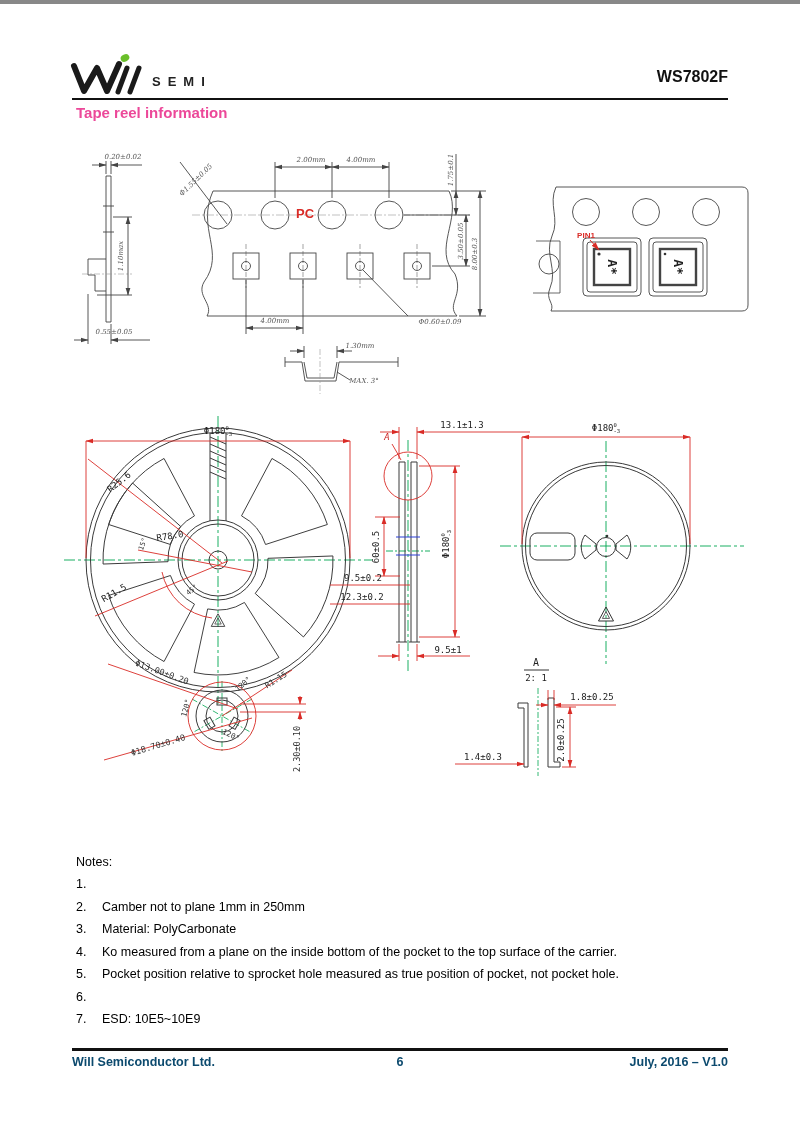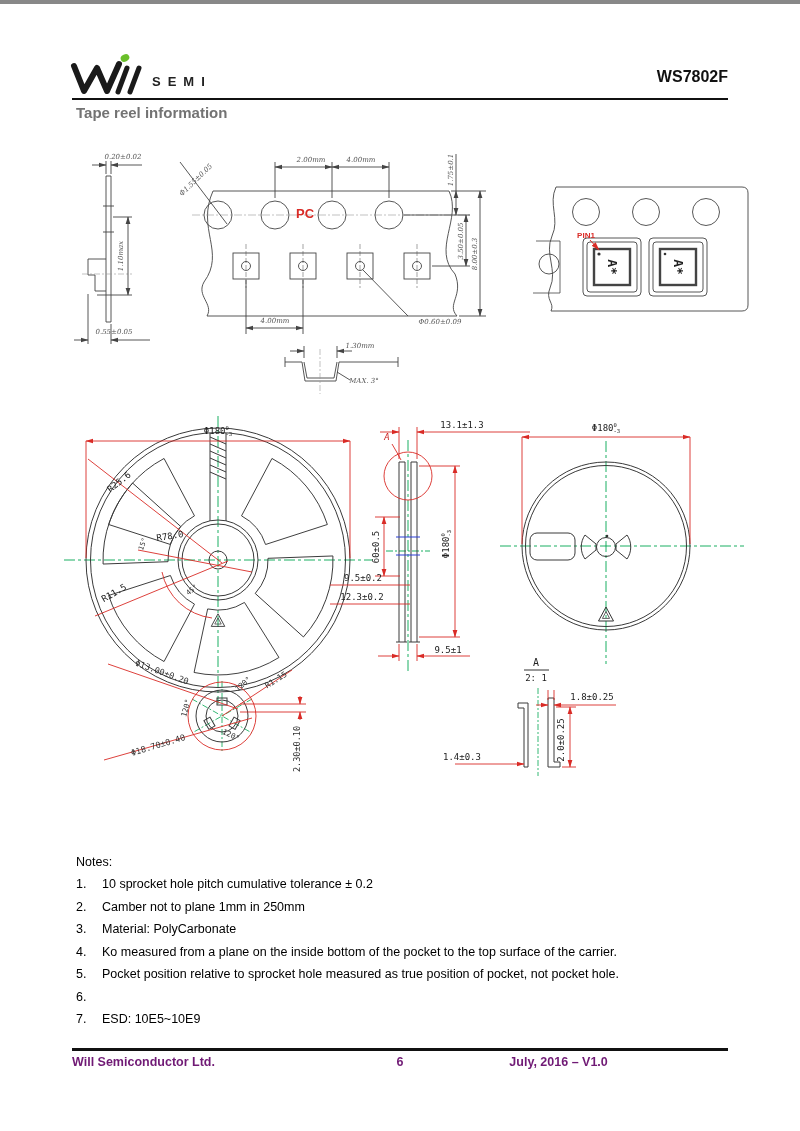--- a/index.html
+++ b/index.html
@@ -3,42 +3,42 @@
 <meta charset="utf-8">
 <style>
   html,body{margin:0;padding:0;background:#888;}
   .page{position:relative;width:800px;height:1131px;background:#ffffff;margin:4px auto;
         font-family:"Liberation Sans",sans-serif;overflow:hidden;}
   
   .brand-semi{position:absolute;left:152px;top:70px;font-size:13px;font-weight:bold;
         letter-spacing:7px;color:#222;}
   .part-number{position:absolute;right:72px;top:64px;font-size:16px;font-weight:bold;color:#111;}
   .header-rule{position:absolute;left:72px;top:94px;width:656px;height:2px;background:#111;}
-  .page-title{position:absolute;left:76px;top:100px;font-size:15px;font-weight:bold;color:#737373;}
+  .page-title{position:absolute;left:76px;top:100px;font-size:15px;font-weight:bold;color:#ec4899;}
   
   .lbl{position:absolute;white-space:nowrap;transform:translate(-50%,-50%);
        font-family:"DejaVu Sans Mono",monospace;font-size:8px;color:#333;}
   .d7{font-family:"DejaVu Serif",serif;font-style:italic;font-size:7px;color:#555;}
   .d9{font-size:9px;color:#222;}
   .red{color:#d92b26;font-weight:bold;font-family:"Liberation Sans",sans-serif;}
   .tolstack{display:inline-flex;flex-direction:column;vertical-align:middle;
         font-size:5.5px;line-height:5.5px;font-style:normal;}
   .tolstack i{font-style:normal;}
   
   .notes{position:absolute;left:76px;top:851px;width:660px;font-size:12.5px;color:#000;}
   .notes .ttl{margin-bottom:8px;}
   .note-row{display:flex;margin-bottom:8.5px;}
   .note-num{width:26px;flex:0 0 26px;}
   
   .footer-rule{position:absolute;left:72px;top:1044px;width:656px;height:2.5px;background:#111;}
-  .footer{position:absolute;left:72px;top:1051px;width:656px;font-size:12.5px;font-weight:bold;color:#701a75;
+  .footer{position:absolute;left:72px;top:1051px;width:656px;font-size:12.5px;font-weight:bold;color:#0c4a6e;
           display:flex;}
   .footer .fl{flex:1;text-align:left;}
   .footer .fc{flex:1;text-align:center;font-weight:bold;}
-  .footer .fr{flex:1;}
+  .footer .fr{flex:1;text-align:right;}
   svg{position:absolute;left:0;top:0;pointer-events:none;}
 </style>
 </head>
 <body>
 
 <div class="page">
 
   <svg width="800" height="1131" viewBox="0 0 800 1131">
     <defs>
       <marker id="ar" markerWidth="9" markerHeight="8" refX="8" refY="3.5" orient="auto-start-reverse">
@@ -376,27 +376,26 @@
   <span class="lbl" style="left:243px;top:680px;font-size:7.5px;transform:translate(-50%,-50%) rotate(-40deg)">120°</span>
   <span class="lbl" style="left:186px;top:704px;font-size:7.5px;transform:translate(-50%,-50%) rotate(-75deg)">120°</span>
   <span class="lbl" style="left:231px;top:731px;font-size:7.5px;transform:translate(-50%,-50%) rotate(25deg)">120°</span>
   <span class="lbl" style="left:276px;top:676px;font-size:8px;transform:translate(-50%,-50%) rotate(-32deg)">R1.15</span>
   <span class="lbl" style="left:297px;top:745px;font-size:8.5px;transform:translate(-50%,-50%) rotate(-90deg)">2.30±0.10</span>
 
   <span class="lbl d9" style="left:536px;top:658px;font-size:10px">A</span>
   <span class="lbl d9" style="left:536px;top:674px">2: 1</span>
   <span class="lbl d9" style="left:592px;top:693px">1.8±0.25</span>
   <span class="lbl d9" style="left:561px;top:736px;transform:translate(-50%,-50%) rotate(-90deg)">2.0±0.25</span>
-  <span class="lbl d9" style="left:462px;top:753px">1.4±0.3</span>
+  <span class="lbl d9" style="left:483px;top:753px">1.4±0.3</span>
 
   <div class="notes">
     <div class="ttl">Notes:</div>
     <div class="note-row">
         <span class="note-num">1.</span>
-        <span>10 sprocket hole pitch cumulative tolerance ± 0.2</span>
       </div>
     <div class="note-row">
         <span class="note-num">2.</span>
         <span>Camber not to plane 1mm in 250mm</span>
       </div>
     <div class="note-row">
         <span class="note-num">3.</span>
         <span>Material: PolyCarbonate</span>
       </div>
     <div class="note-row">

